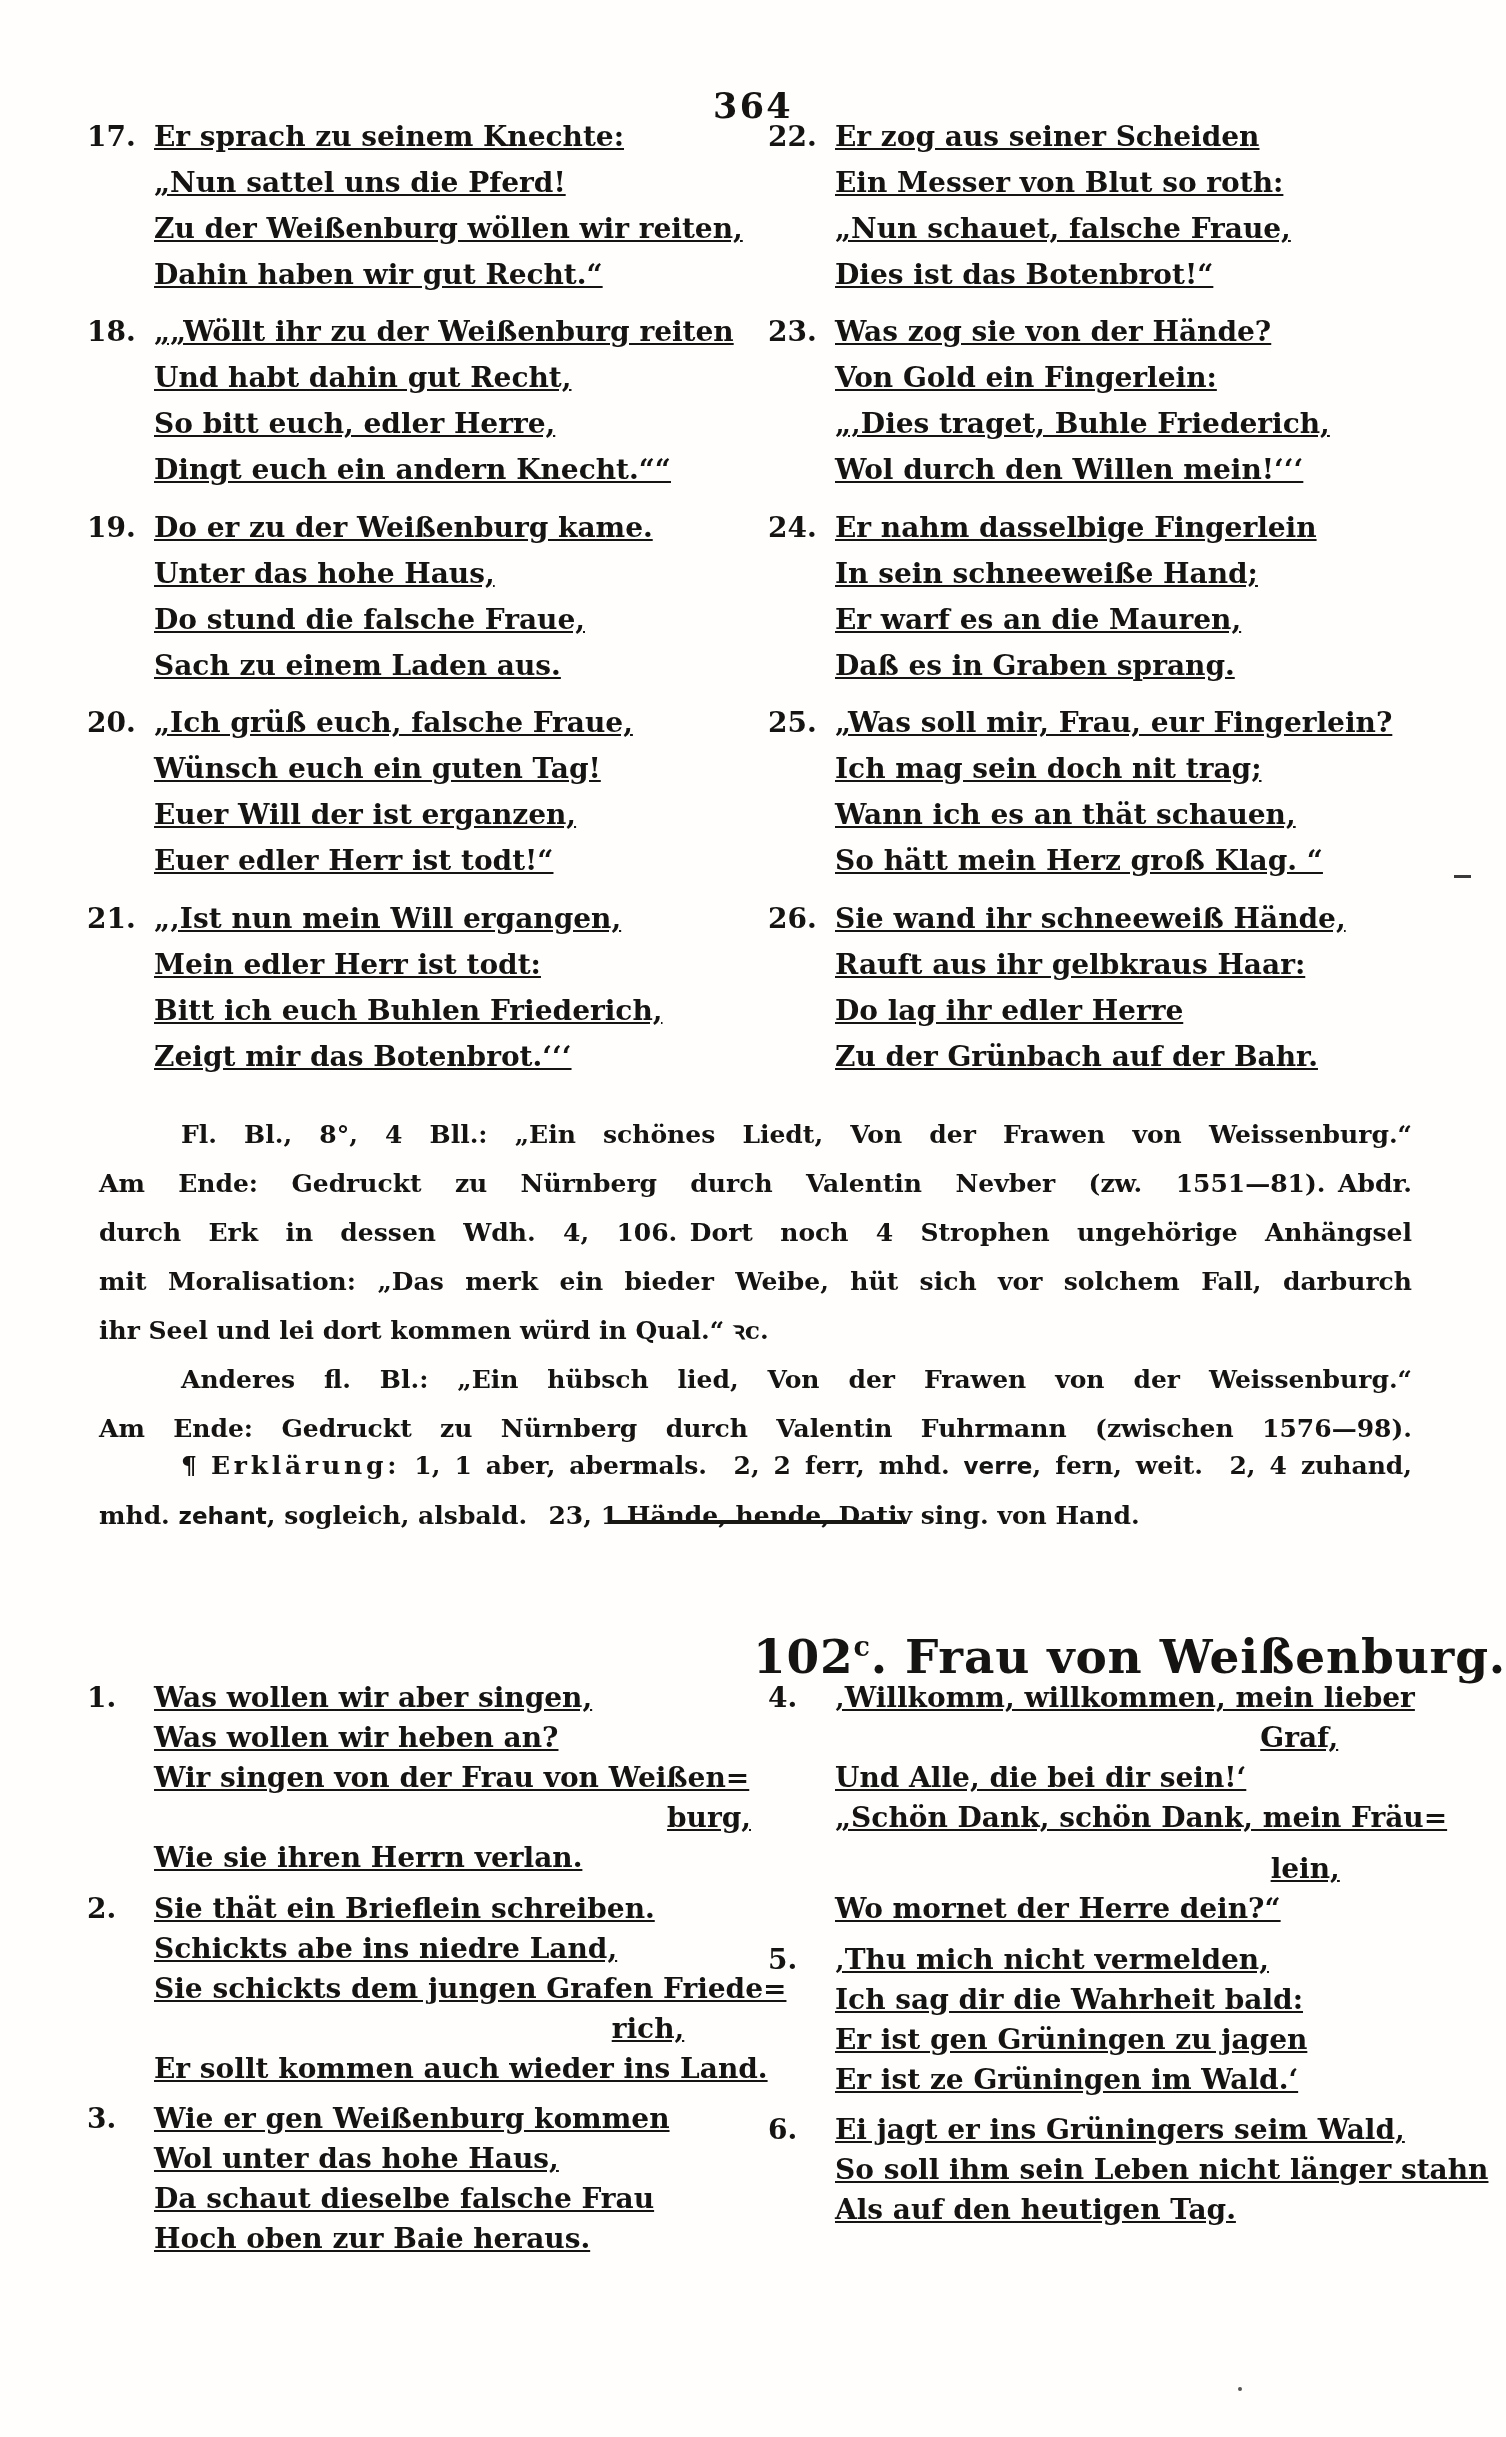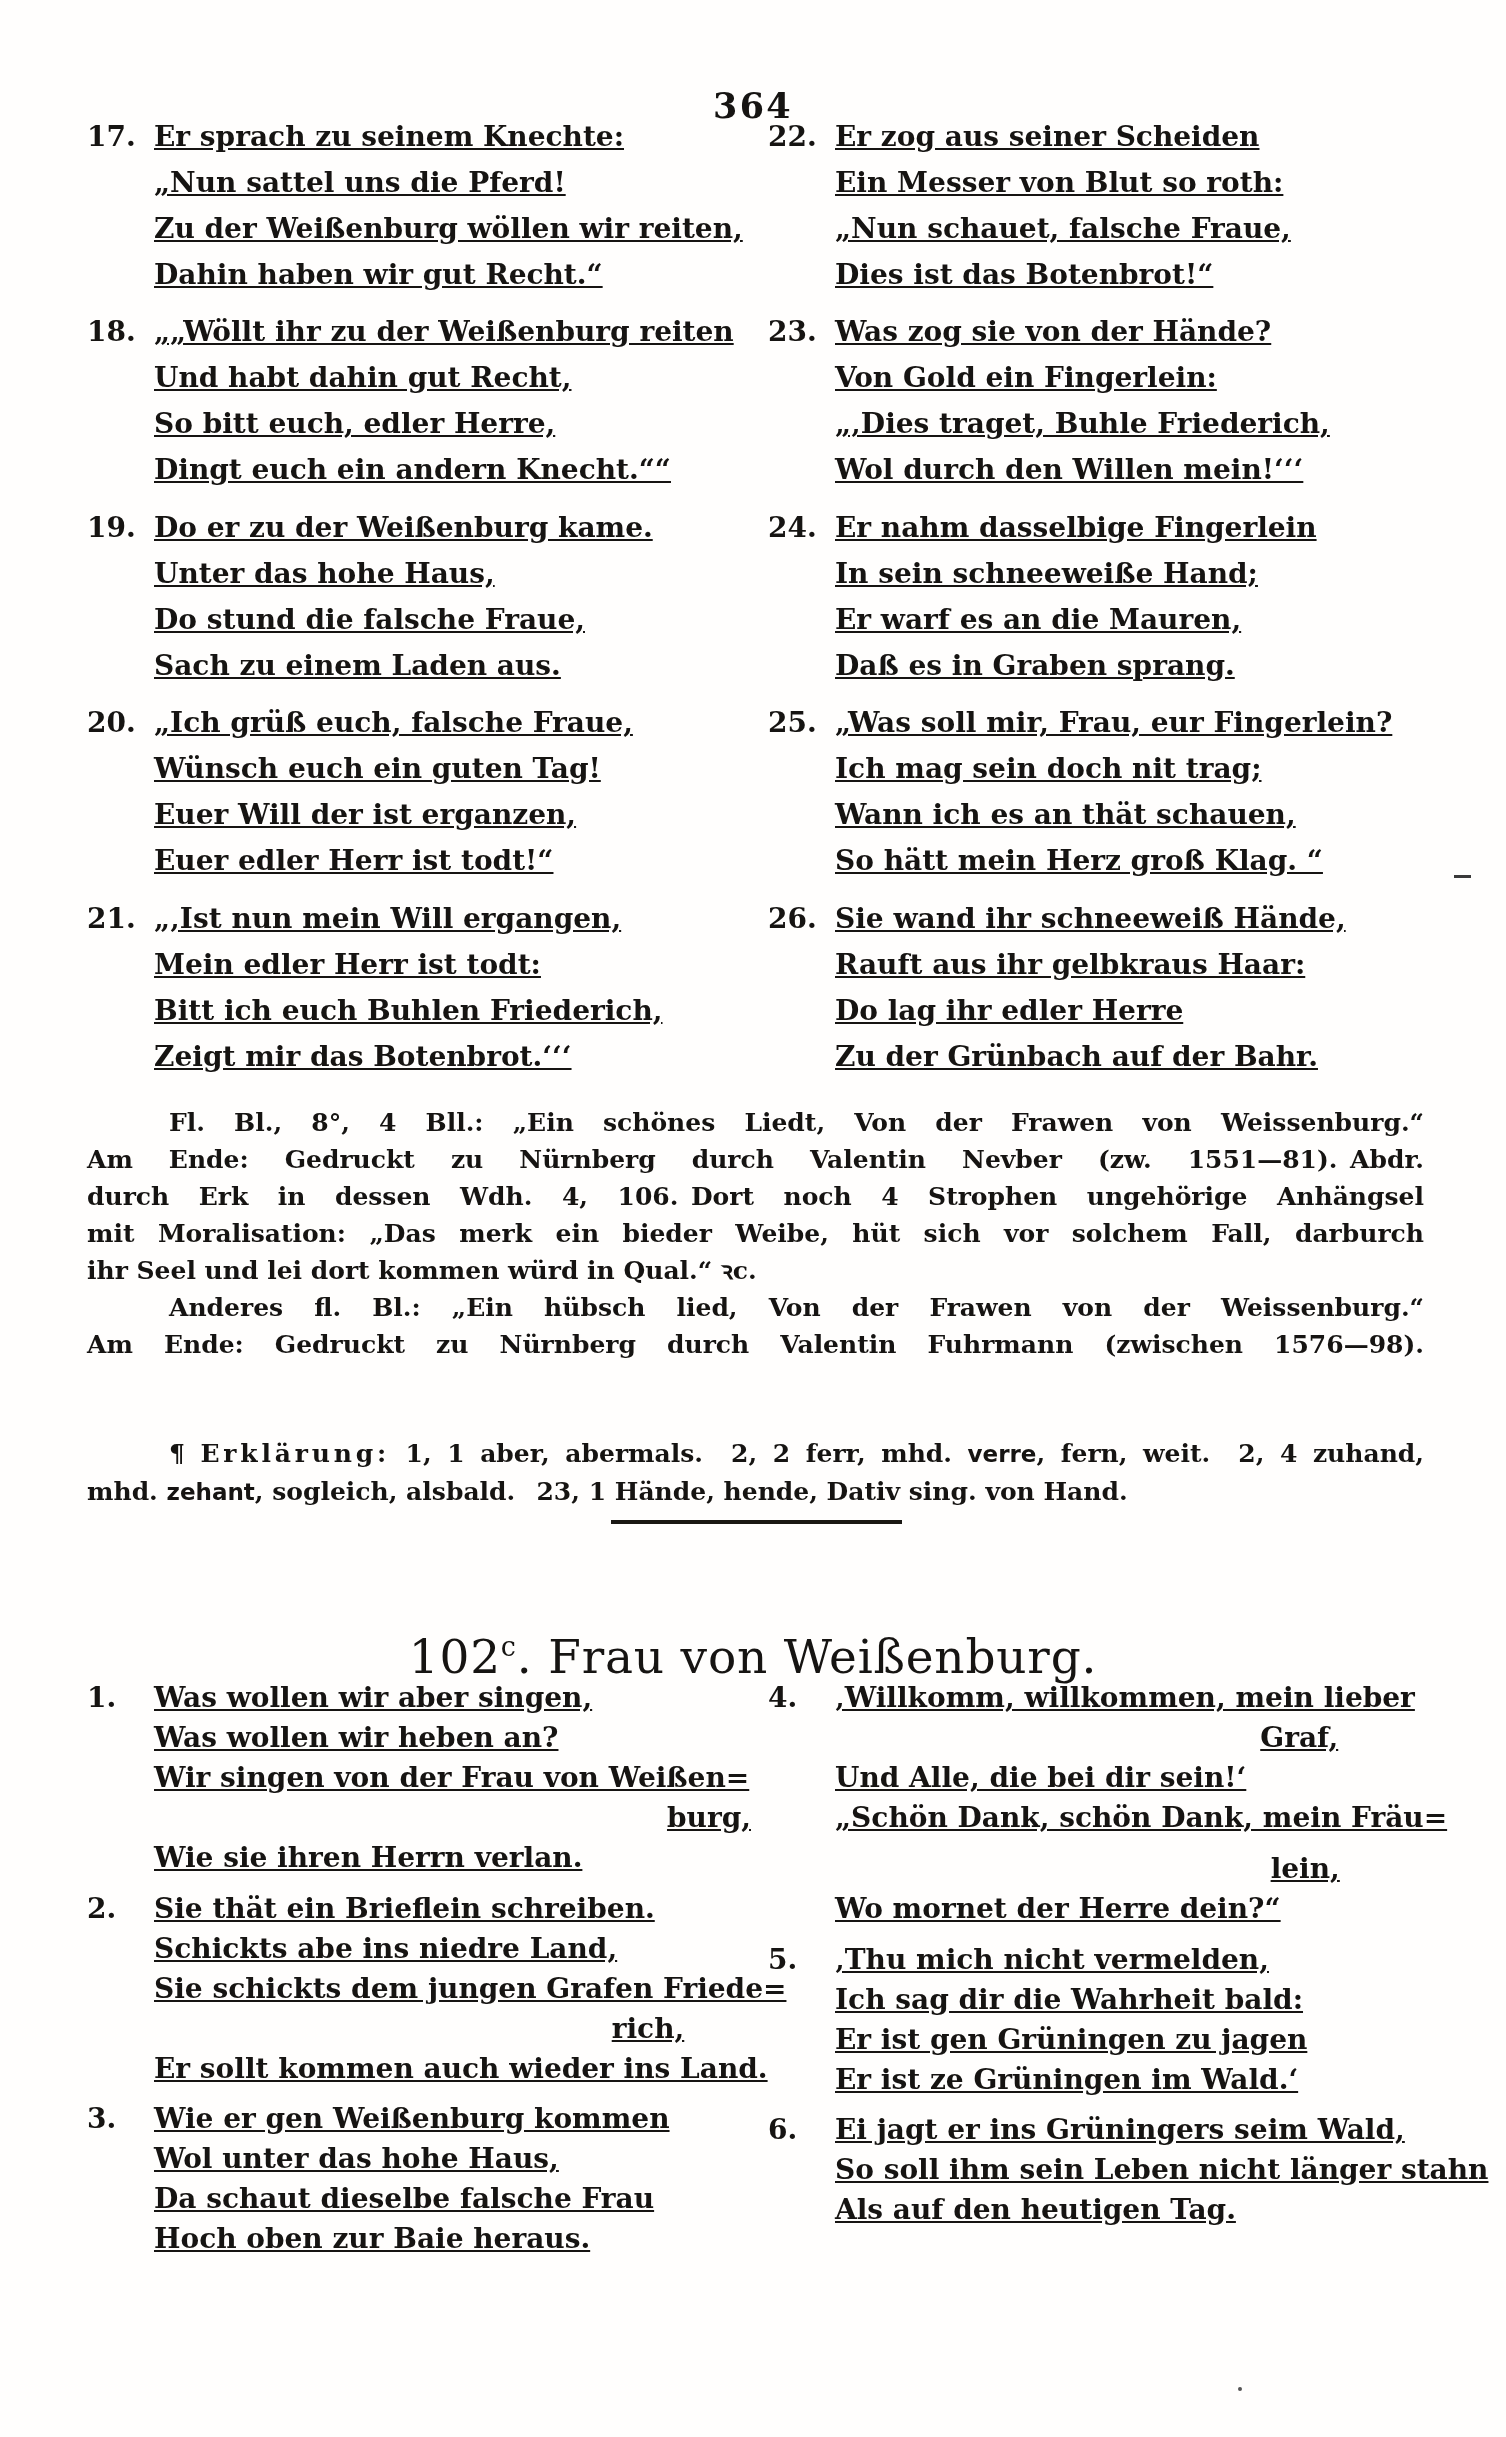--- a/index.html
+++ b/index.html
@@ -25,32 +25,32 @@
   .vcont{padding-left:0;text-align:center;}
   .vcont.ca{padding-left:563px;}
   .vcont.cb{padding-left:441px;}
   .vcont.cc{padding-left:342px;}
   .vcont.cd{padding-left:354px;margin-top:11px;}
 
   
   .notes,.erkl{position:absolute;left:87px;width:1337px;}
   .notes{top:1104px;}
   .erkl{top:1435px;}
-  .note-line{margin:0;font-weight:700;font-size:25px;line-height:37px;text-align:justify;}
+  .note-line{margin:12px;font-weight:700;font-size:25px;line-height:37px;text-align:justify;}
   .note-line.fill{text-align-last:justify;}
   .note-line.ind{text-indent:82px;}
   .mhd{font-family:"DejaVu Sans","Liberation Sans",sans-serif;font-weight:700;font-size:23px;}
   .spaced{letter-spacing:3.8px;}
 
   
   .rule{position:absolute;top:1520px;left:611px;width:291px;height:3.8px;background:#1a1813;}
 
   
-  .heading{position:absolute;top:1584px;left:0;width:100%;text-align:center;
-           font-weight:400;font-size:47px;letter-spacing:0.8px;margin-top:45px;}
+  .heading{position:absolute;top:1584px;left:0;width:100%;text-align:right;
+           font-weight:700;font-size:47px;letter-spacing:0.8px;margin-top:45px;}
   .heading sup{font-size:27px;vertical-align:super;line-height:0;}
 
   
   .speck1{position:absolute;top:875px;left:1454px;width:16.7px;height:3px;background:#3a3a3a;}
   .speck2{position:absolute;top:2387px;left:1238px;width:3.8px;height:3.8px;border-radius:50%;background:#555;}
 </style>
 </head>
 <body>
 
 <div class="page">

